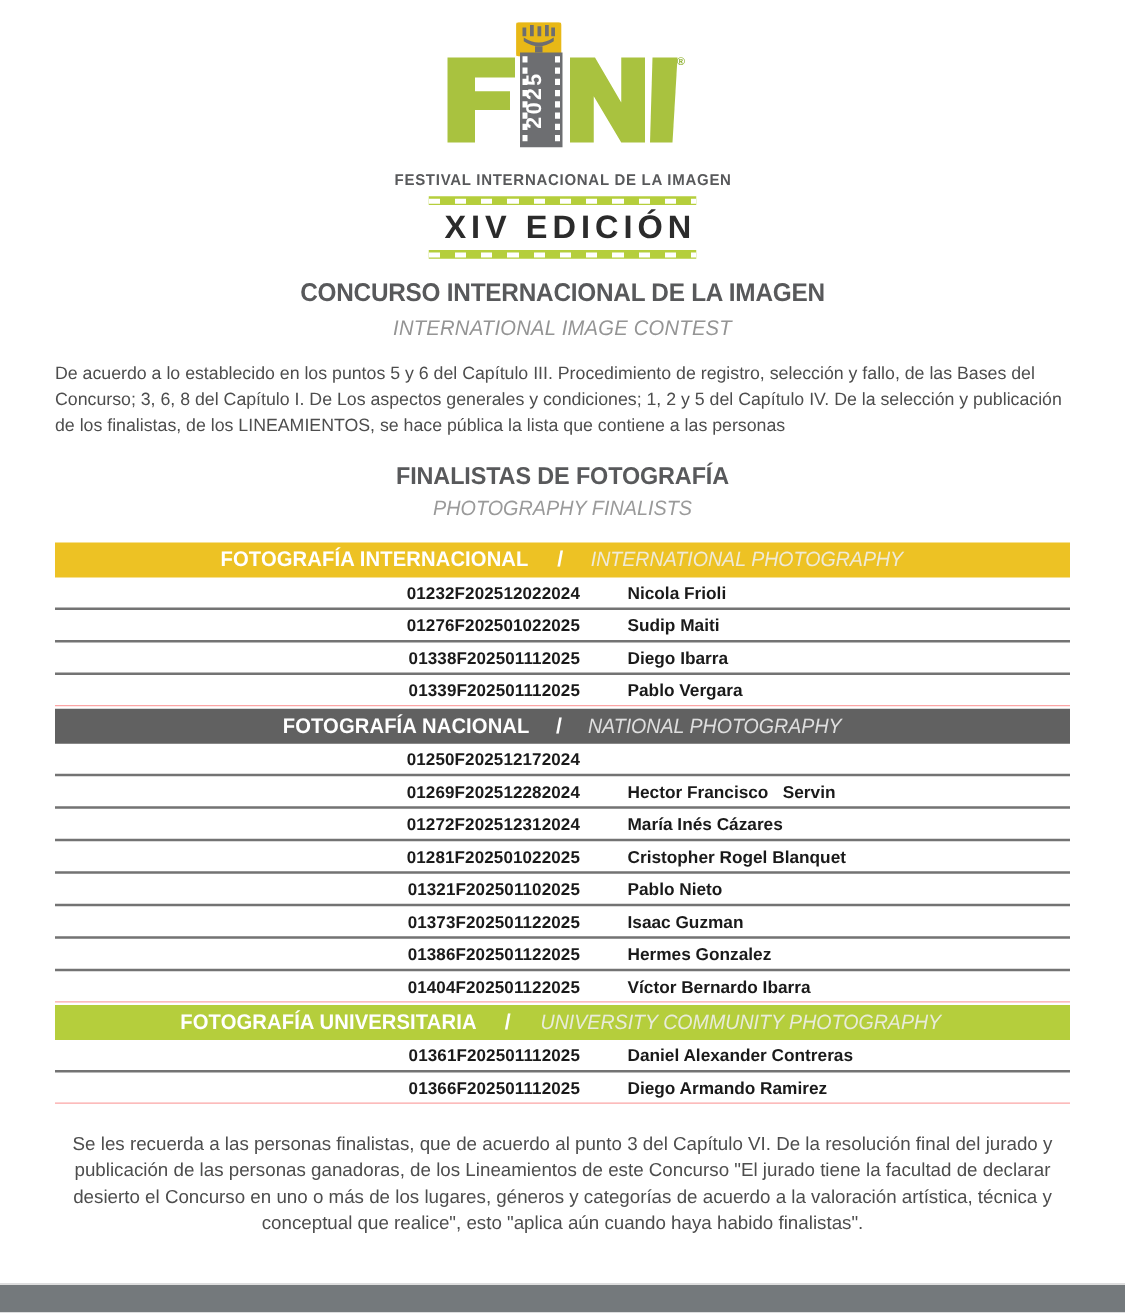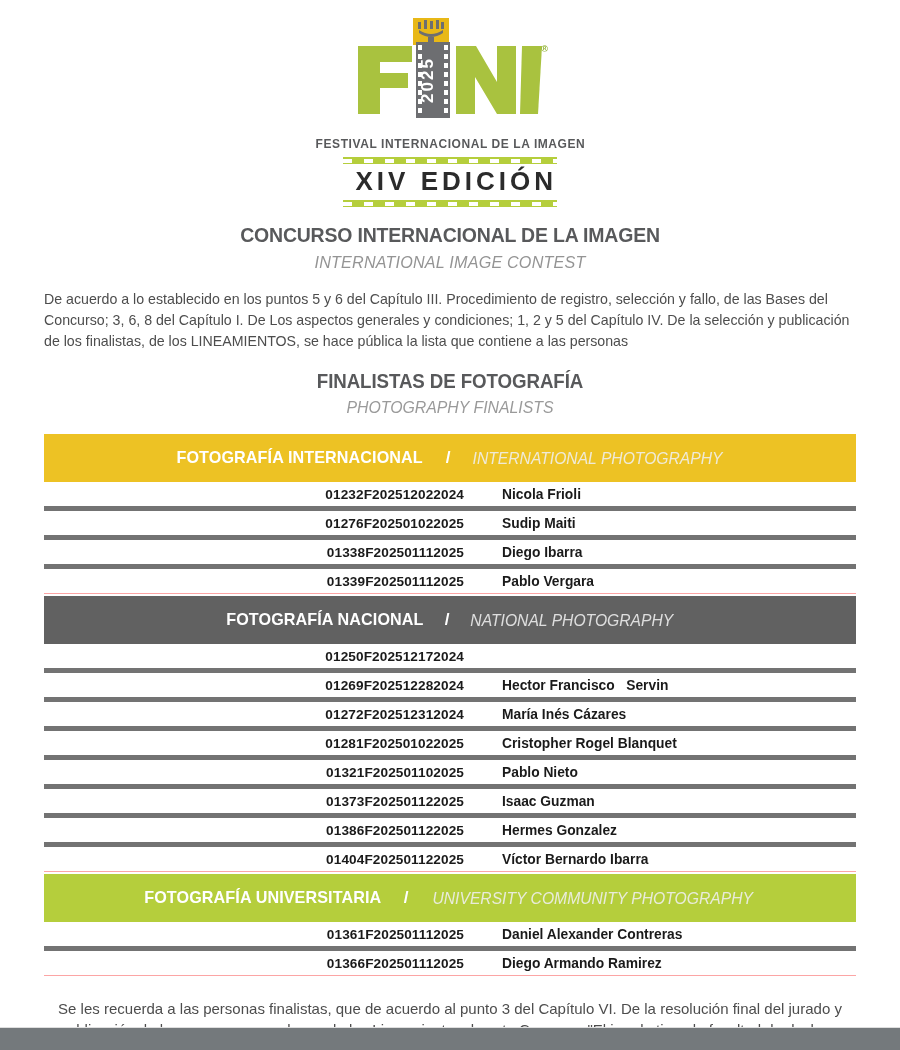--- a/index.html
+++ b/index.html
@@ -148,21 +148,21 @@
     margin-top: 5px;
     transform: scaleX(0.96);
   }
 
   
   .table-area {
     width: 812px;
     margin: 17px auto 0 auto;
   }
   .cat-bar {
-    height: 48px;
+    height: 28px;
     display: flex;
     align-items: center;
     justify-content: center;
     gap: 0px;
     color: #ffffff;
   }
   .cat-bar .cat-es {
     font-size: 17px;
     font-weight: bold;
     letter-spacing: 0.1px;
@@ -182,21 +182,21 @@
   }
   .cat-yellow { background: #EDC224; }
   .cat-gray   { background: #616161; }
   .cat-green  { background: #B5CE3C; }
 
   .rows { width: 100%; }
   .row {
     display: flex;
     align-items: center;
     height: 24px;
-    border-bottom: 5px solid #737373;
+    border-bottom: 2px solid #737373;
   }
   .row:last-child { border-bottom: 1px solid #fca5a5; }
   .row .folio {
     width: 420px;
     text-align: right;
     padding-right: 0px;
     font-size: 13.6px;
     font-weight: bold;
     color: #1a1a1a;
     letter-spacing: 0.1px;

